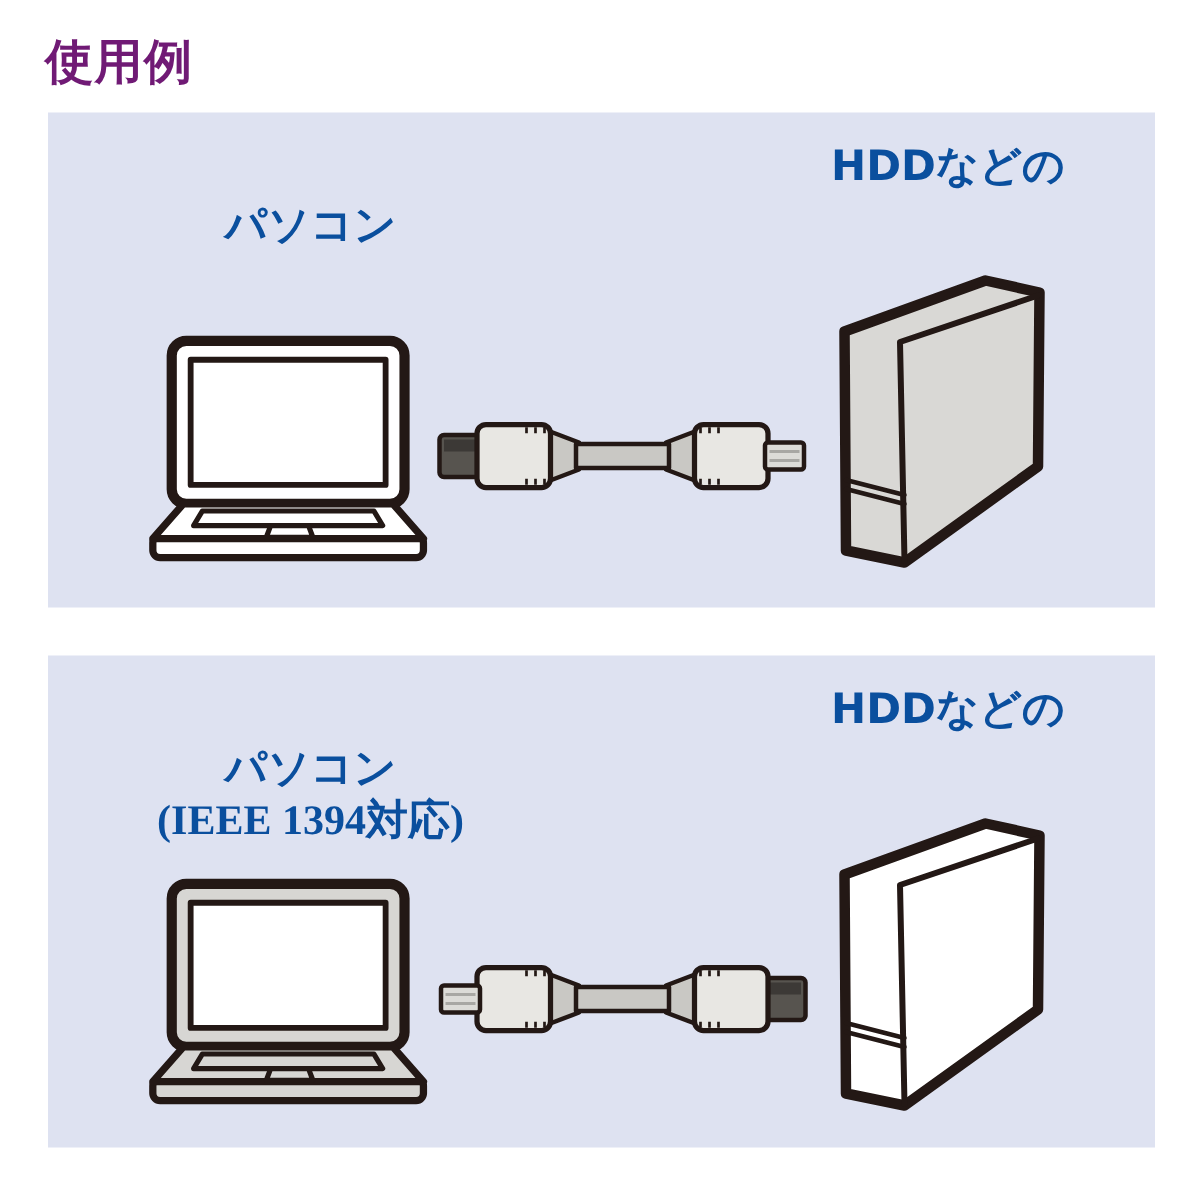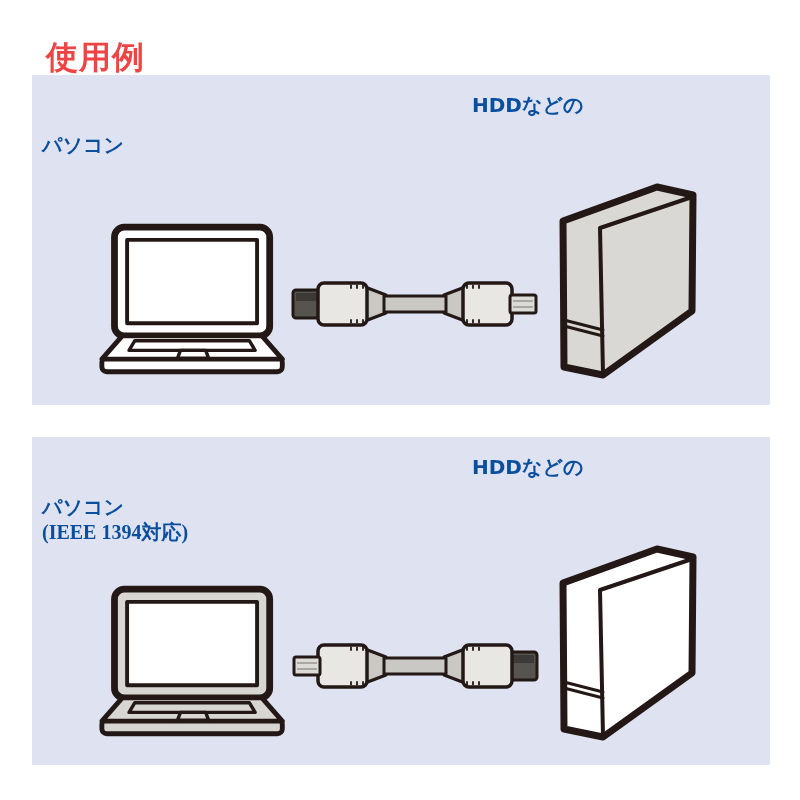--- a/index.html
+++ b/index.html
@@ -1,24 +1,24 @@
 <!DOCTYPE html>
 <html><head>
 <meta charset="utf-8">
 <style>
   html,body{margin:0;padding:0;background:#ffffff;}
   .canvas{position:relative;width:800px;height:800px;overflow:hidden;background:#ffffff;
           font-family:"DejaVu Sans","Liberation Sans",sans-serif;}
-  .title{position:absolute;left:30px;top:20px;margin:16px;font-size:32px;font-weight:bold;
-         color:#ef4444;letter-spacing:1px;}
+  .title{position:absolute;left:30px;top:20px;margin:0;font-size:32px;font-weight:bold;
+         color:#701a75;letter-spacing:1px;}
   .panel{position:absolute;left:32px;width:738px;background:#dee2f1;}
   .panel.p1{top:75px;height:330px;}
   .panel.p2{top:437px;height:328px;}
-  .label{position:absolute;color:#0a4f9e;font-weight:bold;font-size:20px;line-height:1.26;
-         text-align:left;white-space:nowrap;}
+  .label{position:absolute;color:#0a4f9e;font-weight:bold;font-size:28px;line-height:1.26;
+         text-align:center;white-space:nowrap;}
   .computer-label{left:10px;top:58px;width:330px;font-family:Liberation Serif, serif;}
   .device-label{left:440px;top:18px;width:320px;}
   .art{position:absolute;}
   .laptop{left:66px;top:148px;width:194px;height:152px;}
   .cable{left:258px;top:204px;width:250px;height:50px;}
   .cable.mirrored{transform:scaleX(-1);}
   .hdd{left:520px;top:104px;width:160px;height:210px;}
   .s7{stroke:#231815;stroke-width:7;stroke-linejoin:round;stroke-linecap:round;}
   .s5{stroke:#231815;stroke-width:5;stroke-linejoin:round;stroke-linecap:round;}
   .s4{stroke:#231815;stroke-width:4;stroke-linejoin:round;stroke-linecap:round;}

